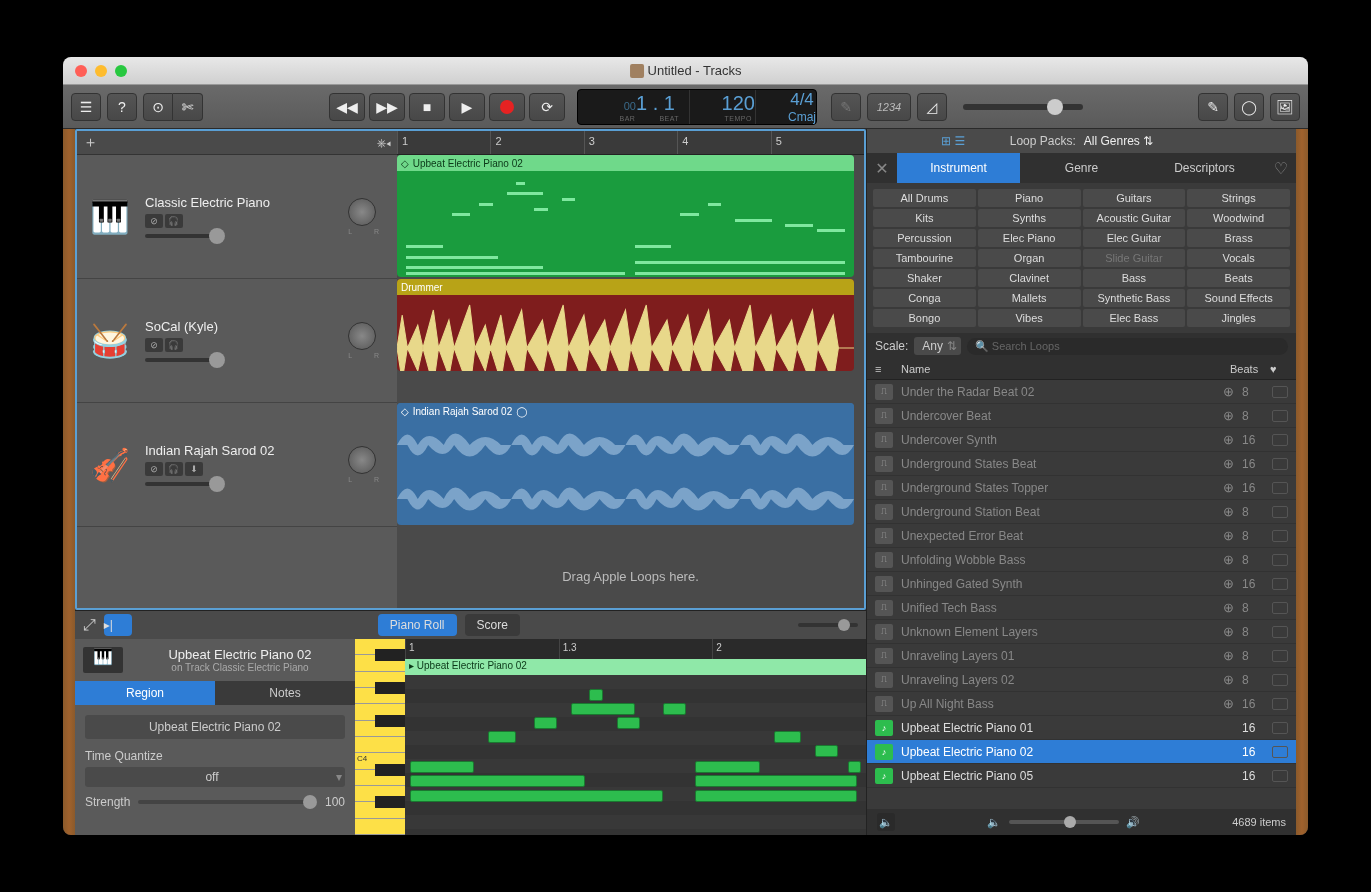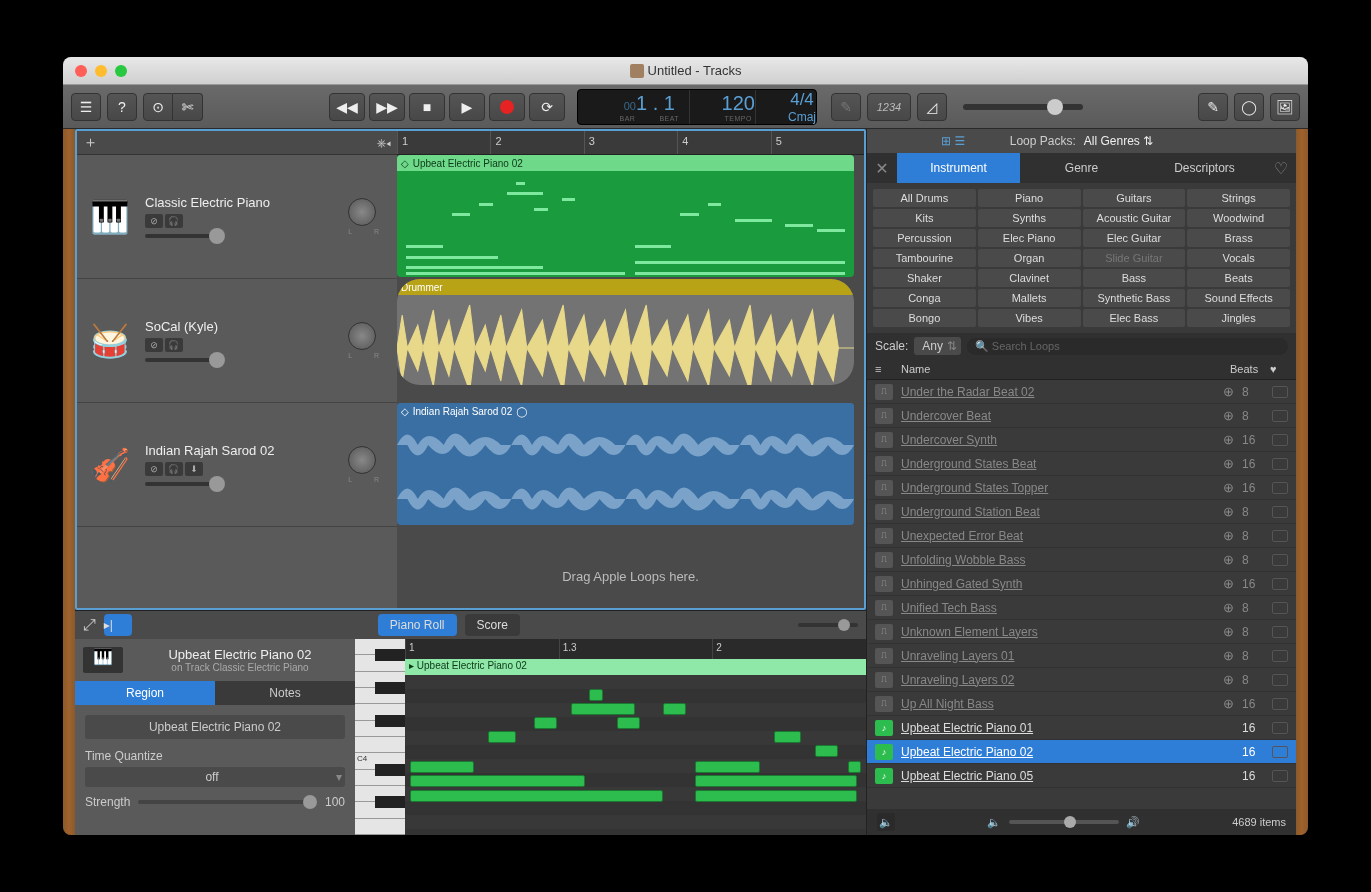--- a/index.html
+++ b/index.html
@@ -40,41 +40,41 @@
 .track-vol::after{content:'';position:absolute;right:0;top:-6px;width:16px;height:16px;background:#999;border-radius:50%;}
 .pan{width:28px;height:28px;background:radial-gradient(#888,#555);border-radius:50%;border:1px solid #333;}
 .lr{font-size:7px;color:#888;margin-top:2px;text-align:center;letter-spacing:10px;}
 .arrange{flex:1;background:#4a4a4a;display:flex;flex-direction:column;position:relative;}
 .ruler{height:24px;background:#3a3a3a;display:flex;border-bottom:1px solid #222;}
 .ruler-mark{flex:1;color:#ccc;font-size:11px;padding:4px;border-left:1px solid #555;}
 .regions{flex:1;position:relative;}
 .region{position:absolute;left:0;right:10px;border-radius:4px;overflow:hidden;}
 .region-hdr{height:16px;font-size:10px;color:#fff;padding:1px 4px;display:flex;align-items:center;gap:4px;}
 .r1{top:0;height:122px;background:#1a9c3e;} .r1 .region-hdr{background:#6fd98a;color:#0b3818;}
-.r2{top:124px;height:106px;background:#737373;border-radius:23px;} .r2 .region-hdr{background:#b8a317;color:#fff;}
+.r2{top:124px;height:92px;background:#7f1d1d;} .r2 .region-hdr{background:#b8a317;color:#fff;}
 .r3{top:248px;height:122px;background:#3a6fa3;} .r3 .region-hdr{background:#3a6fa3;}
 .midi-notes{position:absolute;inset:16px 0 0 0;}
 .mnote{position:absolute;height:3px;background:#7fe89f;}
 .drophint{position:absolute;bottom:24px;left:0;right:0;text-align:center;color:#bbb;font-size:13px;}
 .lower{height:225px;display:flex;flex-direction:column;border-top:1px solid #222;}
 .lower-hdr{height:28px;background:#4a4a4a;display:flex;align-items:center;padding:0 8px;gap:8px;}
 .tabbtn{height:22px;padding:0 12px;background:#3a3a3a;color:#ddd;font-size:12px;border-radius:4px;display:flex;align-items:center;}
 .tabbtn.active{background:#2e7dd6;}
 .lower-body{flex:1;display:flex;}
 .lower-left{width:280px;background:#5a5a5a;display:flex;flex-direction:column;}
 .ll-info{padding:8px;text-align:center;color:#eee;display:flex;align-items:center;gap:10px;}
 .ll-tabs{display:flex;}
 .ll-tab{flex:1;text-align:center;padding:5px;background:#3a3a3a;color:#ccc;font-size:12px;}
 .ll-tab.active{background:#2e7dd6;color:#fff;}
 .ll-body{padding:10px;color:#ccc;font-size:12px;}
 .region-name-box{background:#4a4a4a;padding:5px;text-align:center;border-radius:3px;margin-bottom:10px;}
 .quant{}
 .quant-sel{background:#4a4a4a;padding:3px;text-align:center;border-radius:3px;margin-top:4px;}
 .keyboard{width:50px;background:#222;display:flex;flex-direction:column;}
-.key{flex:1;background:#e5e5e5;border-bottom:1px solid #999;position:relative;padding-left:40px;}
+.key{flex:1;background:#fde047;border-bottom:1px solid #999;position:relative;padding-left:40px;}
 .key.bk::after{content:'';position:absolute;right:0;top:-40%;width:60%;height:80%;background:#222;}
 .piano-roll{flex:1;background:#383838;position:relative;}
 .pr-ruler{height:20px;background:#2a2a2a;display:flex;}
 .pr-mark{flex:1;color:#ccc;font-size:10px;padding:3px;border-left:1px solid #444;}
 .pr-region-hdr{height:16px;background:#8fe8a8;color:#0b3818;font-size:10px;padding:1px 4px;}
 .pr-grid{position:absolute;inset:36px 0 0 0;background:repeating-linear-gradient(#383838 0 14px,#333 14px 28px);}
 .pr-note{position:absolute;height:12px;background:#2dbd4e;border:1px solid #1a7830;border-radius:2px;}
 .loops{width:430px;background:#3a3a3a;display:flex;flex-direction:column;border-left:1px solid #222;}
 .loops-top{height:24px;display:flex;align-items:center;justify-content:center;gap:8px;color:#ccc;font-size:12px;background:#4a4a4a;}
 .loops-tabs{height:30px;display:flex;background:#303030;}
@@ -88,21 +88,21 @@
 .scale-row{display:flex;align-items:center;gap:6px;padding:4px 8px;background:#303030;color:#ccc;font-size:12px;}
 .scale-sel{background:#4a4a4a;padding:2px 18px 2px 8px;border-radius:3px;position:relative;}
 .search{flex:1;background:#2a2a2a;border-radius:10px;padding:2px 8px;color:#666;font-size:11px;}
 .list-hdr{display:flex;padding:4px 8px;background:#303030;color:#ccc;font-size:11px;border-bottom:1px solid #222;}
 .list{flex:1;overflow:auto;}
 .row{display:flex;align-items:center;padding:3px 8px;color:#888;font-size:12px;border-bottom:1px solid #323232;height:24px;}
 .row.hl{background:#2e7dd6;color:#fff;}
 .row-icon{width:18px;height:16px;background:#555;border-radius:2px;margin-right:8px;display:flex;align-items:center;justify-content:center;font-size:9px;color:#aaa;}
 .row.green .row-icon, .row.hl .row-icon{background:#2dbd4e;color:#fff;}
 .row.green{color:#ddd;}
-.row-name{flex:1;text-decoration:underline;}
+.row-name{flex:1;}
 .row-dl{margin:0 8px;color:#888;font-size:13px;}
 .row-beats{width:30px;text-align:left;}
 .row-fav{width:16px;height:12px;border:1px solid #555;border-radius:2px;}
 .loops-footer{height:26px;background:#303030;display:flex;align-items:center;padding:0 10px;gap:8px;color:#ccc;font-size:11px;}
 .vol-sm{width:18px;height:18px;background:#2a2a2a;border-radius:3px;}
 .footer-slider{width:110px;height:4px;background:#555;border-radius:2px;position:relative;}
 .footer-slider::after{content:'';position:absolute;left:50%;top:-4px;width:12px;height:12px;background:#aaa;border-radius:50%;}
 svg{display:block;}
 .wave{stroke:#e8d88a;fill:#e8d88a;}
 .bwave{fill:#7ba3c9;}

